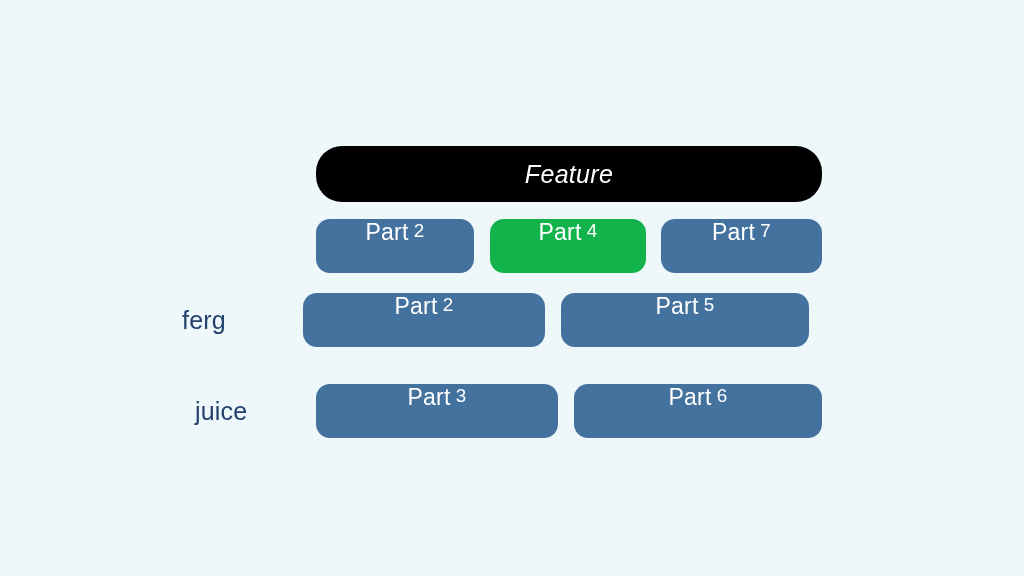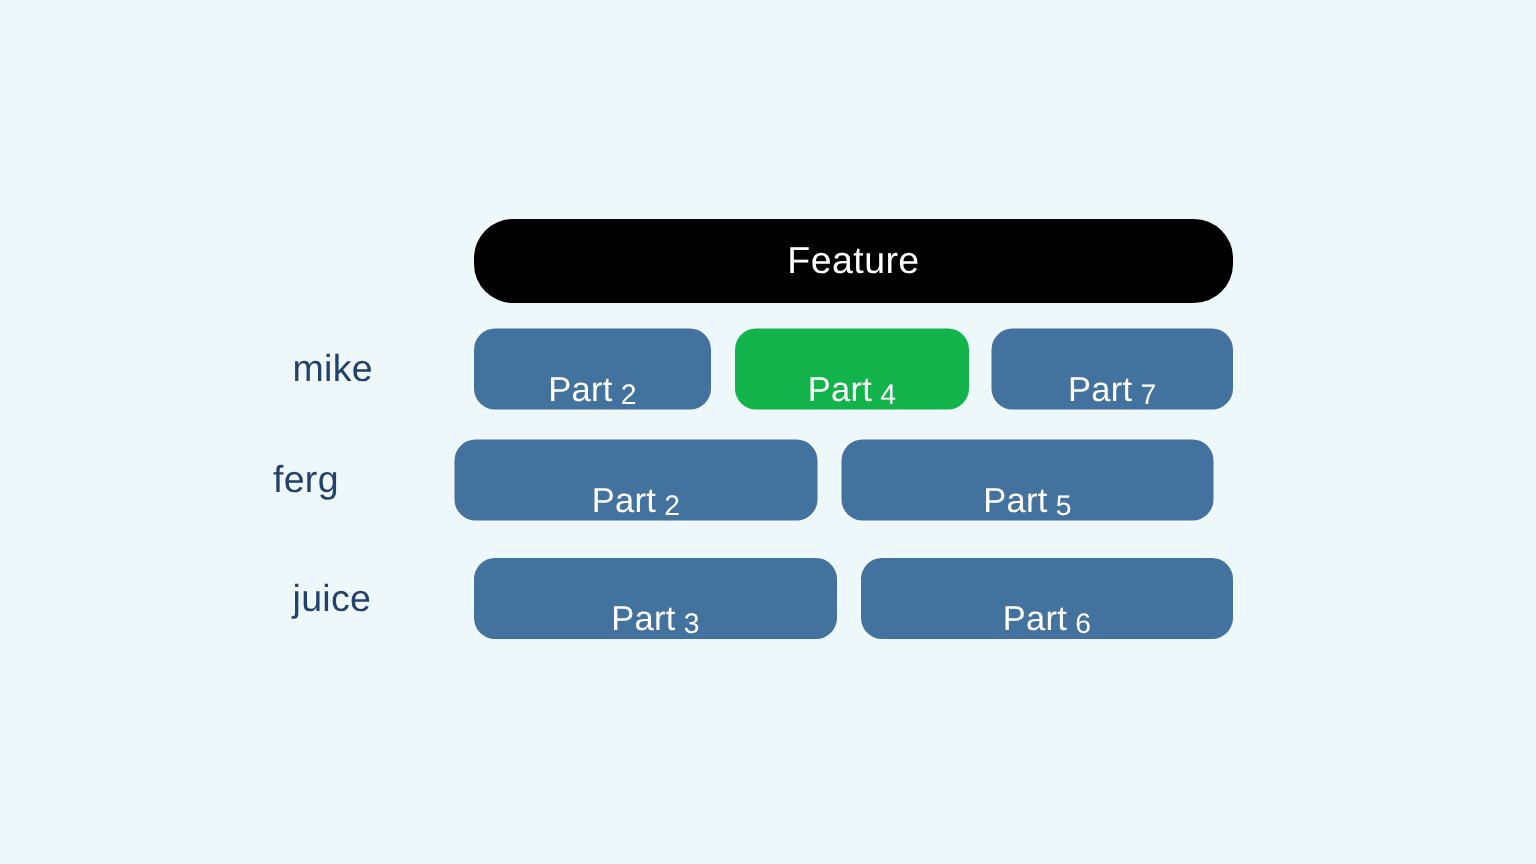--- a/index.html
+++ b/index.html
@@ -39,21 +39,21 @@
     letter-spacing: 0.2px;
     white-space: nowrap;
   }
 
   .bar {
     position: absolute;
     top: 0;
     height: 54px;
     border-radius: 14px;
     display: flex;
-    align-items: flex-end;
+    align-items: flex-start;
     justify-content: center;
     box-sizing: border-box;
     color: #ffffff;
     font-size: 23px;
     font-weight: 400;
     letter-spacing: 0.2px;
     white-space: nowrap;
   }
 
   
@@ -85,26 +85,25 @@
     margin-left: 0.28em;
     position: relative;
     top: 0.04em;
   }
 </style>
 </head>
 <body>
 
 <div id="canvas" style="background: rgb(238, 247, 250);">
 
-  <div class="feature-bar" style="background: rgb(0, 0, 0);">
+  <div class="feature-bar" style="background: rgb(0, 0, 0); font-style: italic;">
     <span>Feature</span>
   </div>
 
   <div class="row" style="left:195px; top:219px; width:627px;">
-    <div class="row-label">mike</div>
 
     <div class="bar blue" style="left:121px; width:158px;">
       <span class="lbl-word">Part</span>
         <span class="lbl-num">2</span>
     </div>
 
     <div class="bar green" style="left:295px; width:156px;">
       <span class="lbl-word">Part</span>
         <span class="lbl-num">4</span>
     </div>
@@ -122,21 +121,21 @@
       <span class="lbl-word">Part</span>
         <span class="lbl-num">2</span>
     </div>
 
     <div class="bar blue" style="left:379px; width:248px;">
       <span class="lbl-word">Part</span>
         <span class="lbl-num">5</span>
     </div>
   </div>
 
-  <div class="row" style="left:195px; top:372px; width:627px;">
+  <div class="row" style="left:195px; top:384px; width:627px;">
     <div class="row-label">juice</div>
 
     <div class="bar blue" style="left:121px; width:242px;">
       <span class="lbl-word">Part</span>
         <span class="lbl-num">3</span>
     </div>
 
     <div class="bar blue" style="left:379px; width:248px;">
       <span class="lbl-word">Part</span>
         <span class="lbl-num">6</span>

